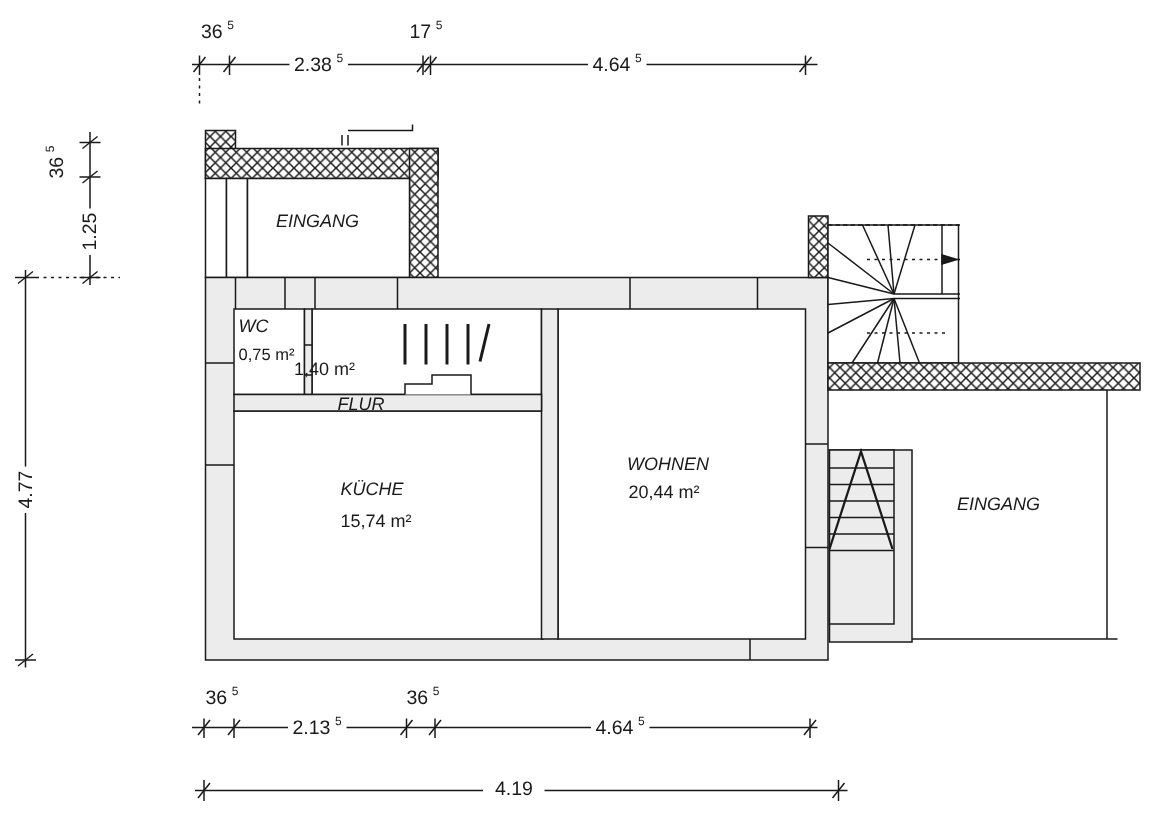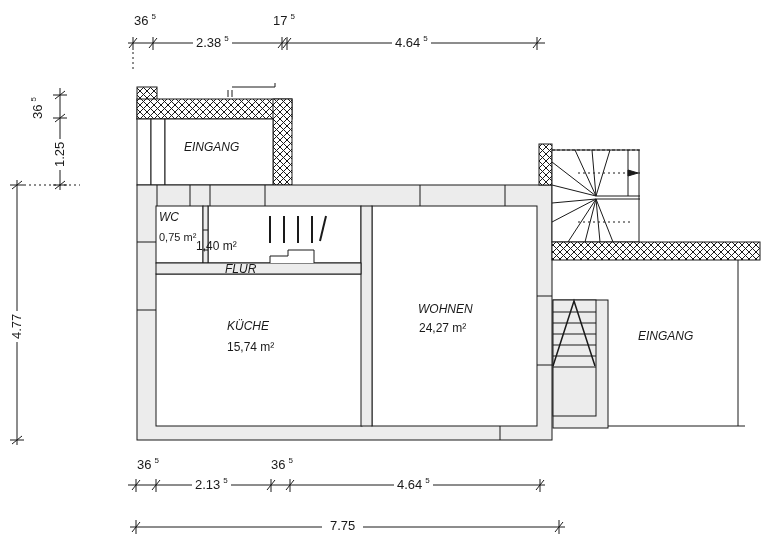--- a/index.html
+++ b/index.html
@@ -165,33 +165,33 @@
 
 <div class="lbl dim" style="left:131px;top:14px;background:transparent;"><span>36</span><span class="sup">5</span></div>
 <div class="lbl dim" style="left:193px;top:36px;"><span>2.38</span><span class="sup">5</span></div>
 <div class="lbl dim" style="left:270px;top:14px;background:transparent;"><span>17</span><span class="sup">5</span></div>
 <div class="lbl dim" style="left:392px;top:36px;"><span>4.64</span><span class="sup">5</span></div>
 
 <div class="lbl dim" style="left:134px;top:458px;background:transparent;"><span>36</span><span class="sup">5</span></div>
 <div class="lbl dim" style="left:192px;top:478px;"><span>2.13</span><span class="sup">5</span></div>
 <div class="lbl dim" style="left:268px;top:458px;background:transparent;"><span>36</span><span class="sup">5</span></div>
 <div class="lbl dim" style="left:394px;top:478px;"><span>4.64</span><span class="sup">5</span></div>
-<div class="lbl dim" style="left:322px;top:519px;padding:0 8px;">7.75</div>
+<div class="lbl dim" style="left:322px;top:519px;padding:0 8px;">4.19</div>
 
 <div class="lbl dim vert" style="left:31px;top:122px;background:transparent;"><span>36</span><span class="sup">5</span></div>
 <div class="lbl dim vert" style="left:53px;top:170px;"><span>1.25</span></div>
 <div class="lbl dim vert" style="left:10px;top:342px;"><span>4.77</span></div>
 
 <div class="lbl room" style="left:184px;top:141px;">EINGANG</div>
 
 <div class="lbl room" style="left:159px;top:211px;">WC</div>
 <div class="lbl area" style="left:159px;top:232px;font-size:11px;">0,75 m²</div>
 
 <div class="lbl room" style="left:225px;top:219px;margin-top:44px;">FLUR</div>
 <div class="lbl area" style="left:196px;top:240px;">1,40 m²</div>
 
 <div class="lbl room" style="left:227px;top:320px;">KÜCHE</div>
 <div class="lbl area" style="left:227px;top:341px;">15,74 m²</div>
 
 <div class="lbl room" style="left:418px;top:303px;">WOHNEN</div>
-<div class="lbl area" style="left:419px;top:322px;">24,27 m²</div>
+<div class="lbl area" style="left:419px;top:322px;">20,44 m²</div>
 
 <div class="lbl room" style="left:638px;top:330px;">EINGANG</div>
 
 </body></html>

